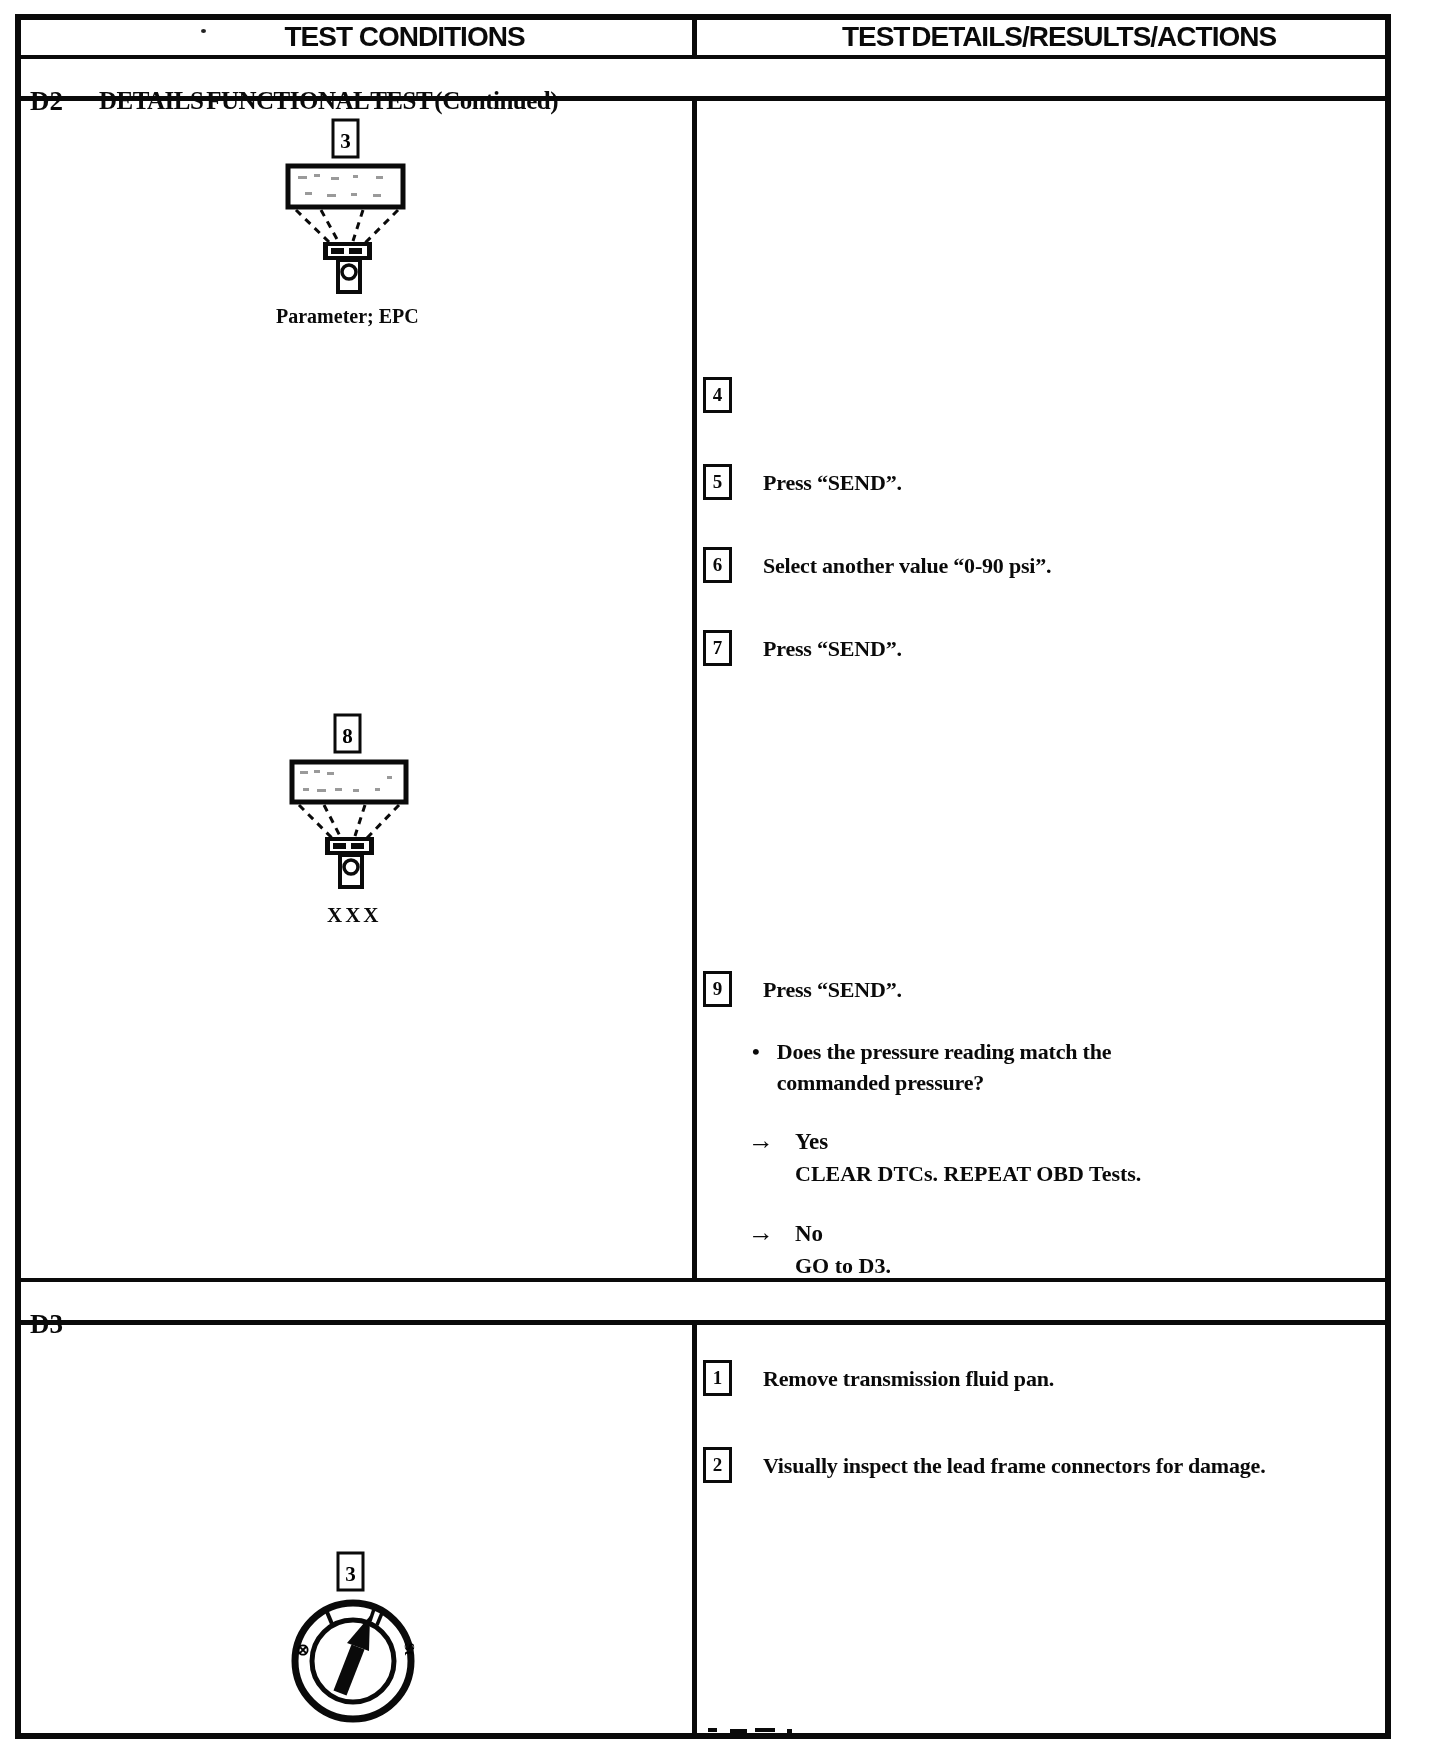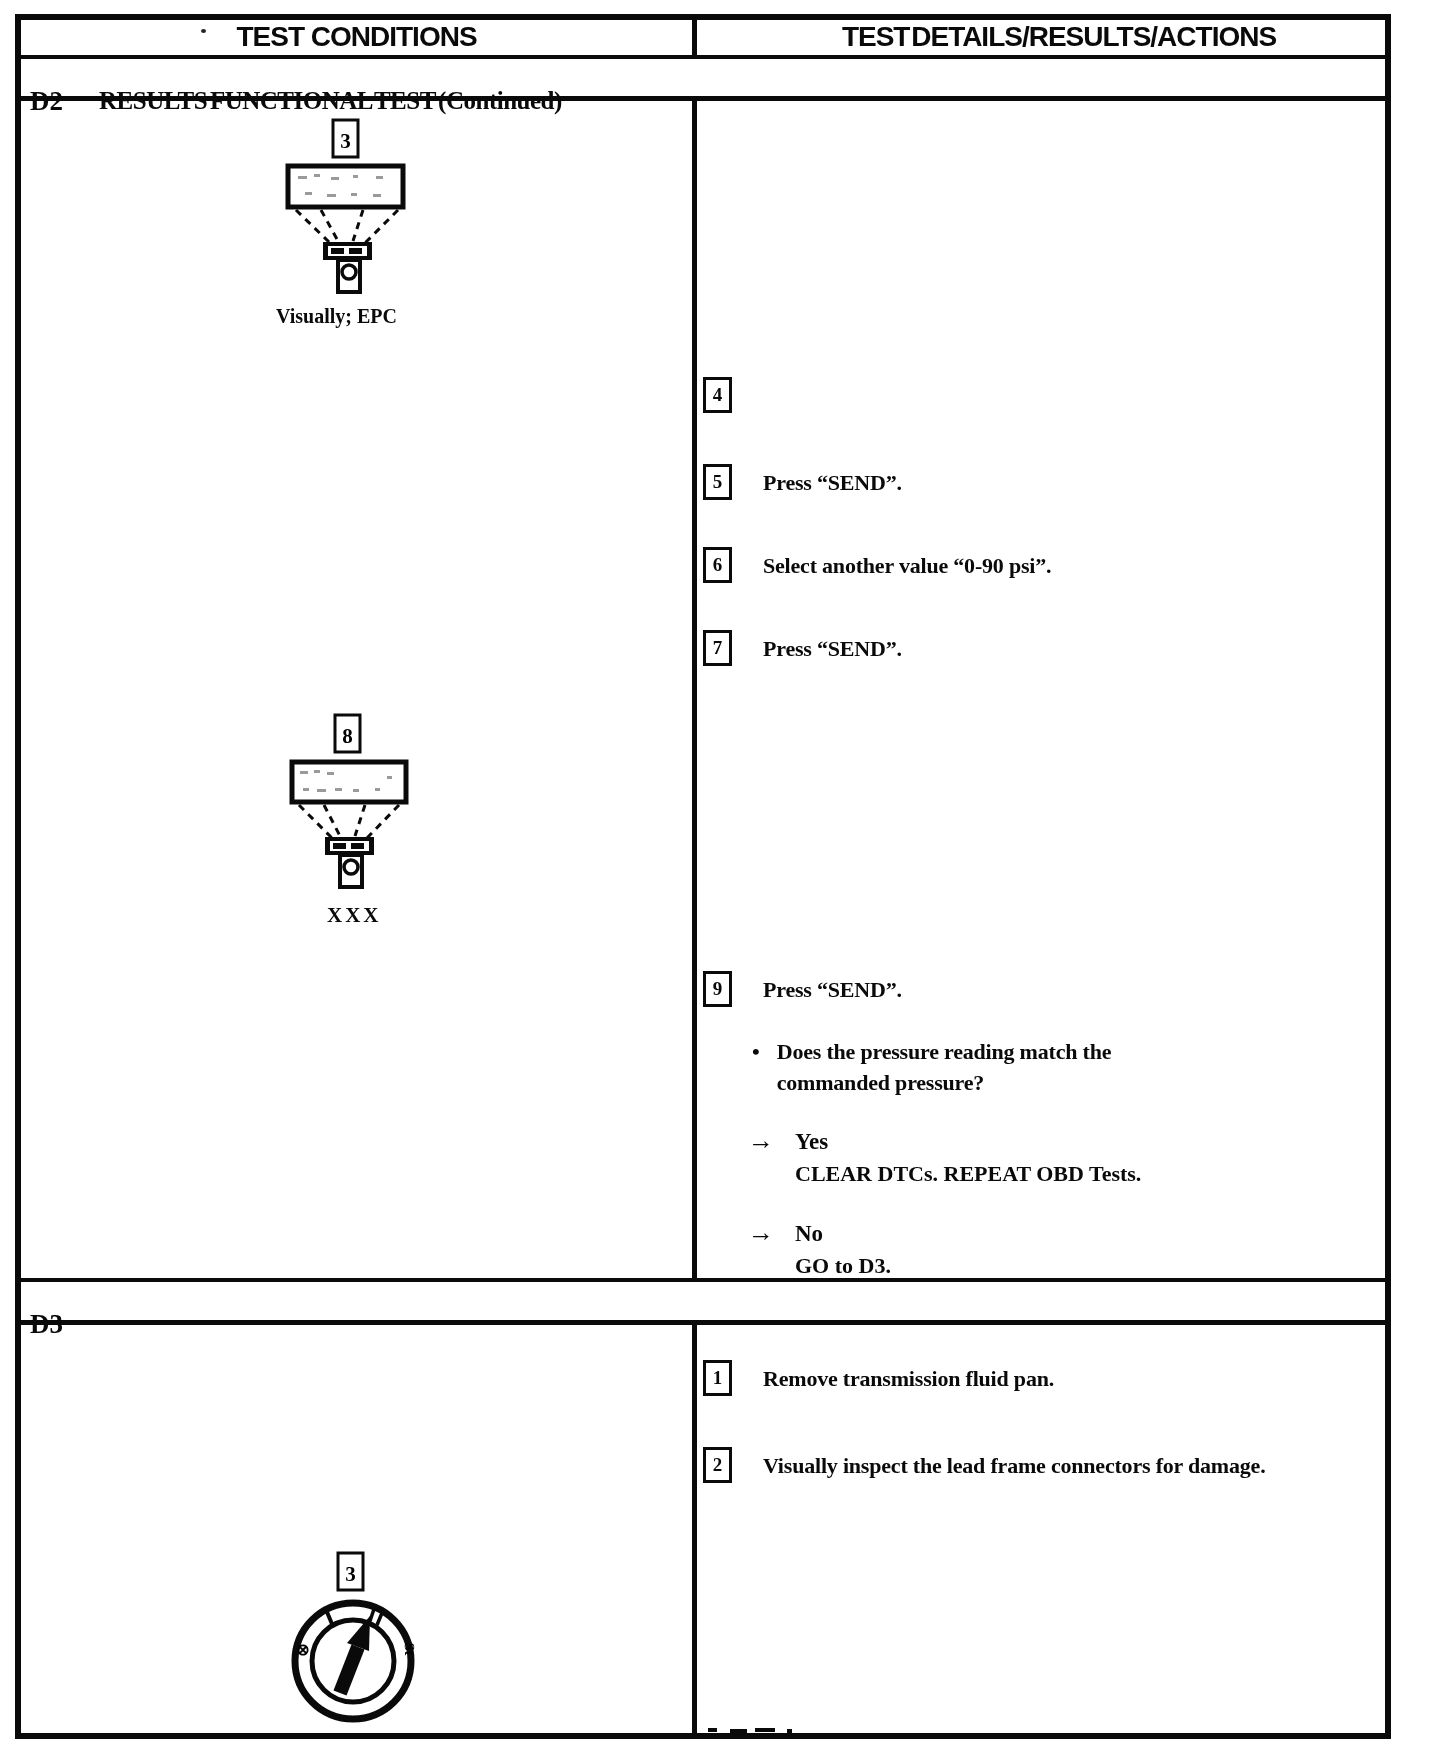--- a/index.html
+++ b/index.html
@@ -9,21 +9,21 @@
   }
   
   .tborder{position:absolute;left:15px;top:14px;width:1364px;height:1713px;border:6px solid #0a0a0a;}
   .hline{position:absolute;left:21px;width:1364px;background:#0a0a0a;}
   .vseg{position:absolute;left:692px;width:5px;background:#0a0a0a;}
   
   .hdr{
     position:absolute;top:19px;height:36px;display:flex;align-items:center;justify-content:center;
     font-family:"Liberation Sans", sans-serif;font-weight:700;font-size:28px;letter-spacing:-1px;
   }
-  .hdr-left{left:21px;width:671px;}
+  .hdr-left{left:21px;width:671px;padding-left:48px;}
   .hdr-right{left:697px;width:724px;word-spacing:-5px;}
   
   .secrow{position:absolute;left:30px;height:36px;display:flex;align-items:center;gap:36px;margin-top:24px;}
   .sec-id{font-weight:700;font-size:27px;}
   .sec-title{font-weight:700;font-size:25px;word-spacing:-3px;letter-spacing:-0.5px;}
   
   .step{position:absolute;left:703px;display:flex;gap:31px;align-items:flex-start;}
   .stepnum{
     flex:none;width:23px;height:30px;border:3px solid #0a0a0a;background:#fff;
     display:flex;align-items:center;justify-content:center;font-weight:700;font-size:19px;
@@ -62,21 +62,21 @@
   <div class="vseg" style="top:20px;height:35px;"></div>
   <div class="vseg" style="top:101px;height:1177px;"></div>
   <div class="vseg" style="top:1325px;height:408px;"></div>
 
   <div class="hdr hdr-left">TEST CONDITIONS</div>
   <div class="hdr hdr-right">TEST DETAILS/RESULTS/ACTIONS</div>
   <div class="dot" style="left:201px;top:29px;width:5px;height:4px;"></div>
 
   <div class="secrow" style="top:59px;">
     <span class="sec-id">D2</span>
-    <span class="sec-title">RESULTS FUNCTIONAL TEST (Continued)</span>
+    <span class="sec-title">DETAILS FUNCTIONAL TEST (Continued)</span>
   </div>
 
   <svg style="left:283px;top:114px;" width="125" height="185" viewBox="0 0 125 185">
     <rect x="50" y="6" width="25" height="37" fill="#fff" stroke="#0a0a0a" stroke-width="3"></rect>
     <text x="62.5" y="34" text-anchor="middle" font-size="21">3</text>
     <rect x="5" y="52" width="115" height="41" fill="#fff" stroke="#0a0a0a" stroke-width="5"></rect>
     <g fill="#9a9a9a">
       <rect x="15" y="62" width="9" height="3"></rect>
         <rect x="31" y="60" width="6" height="3"></rect>
       <rect x="48" y="63" width="8" height="3"></rect>
@@ -95,21 +95,21 @@
     </g>
     <g>
       <rect x="55" y="146" width="22" height="32" fill="#fff" stroke="#0a0a0a" stroke-width="4"></rect>
       <rect x="40" y="128" width="49" height="18" fill="#0a0a0a"></rect>
       <rect x="45" y="132" width="39" height="10" fill="#fff"></rect>
       <rect x="48" y="134" width="13" height="6" fill="#0a0a0a"></rect>
       <rect x="66" y="134" width="13" height="6" fill="#0a0a0a"></rect>
       <circle cx="66" cy="158" r="7" fill="#fff" stroke="#0a0a0a" stroke-width="3.5"></circle>
     </g>
   </svg>
-  <div class="figcap cap-epc">Visually; EPC</div>
+  <div class="figcap cap-epc">Parameter; EPC</div>
 
   <div class="step" style="top:377px;">
     <span class="stepnum">4</span>
   </div>
   <div class="step" style="top:464px;">
     <span class="stepnum">5</span>
     <span class="steptext">Press “SEND”.</span>
   </div>
   <div class="step" style="top:547px;">
     <span class="stepnum">6</span>

